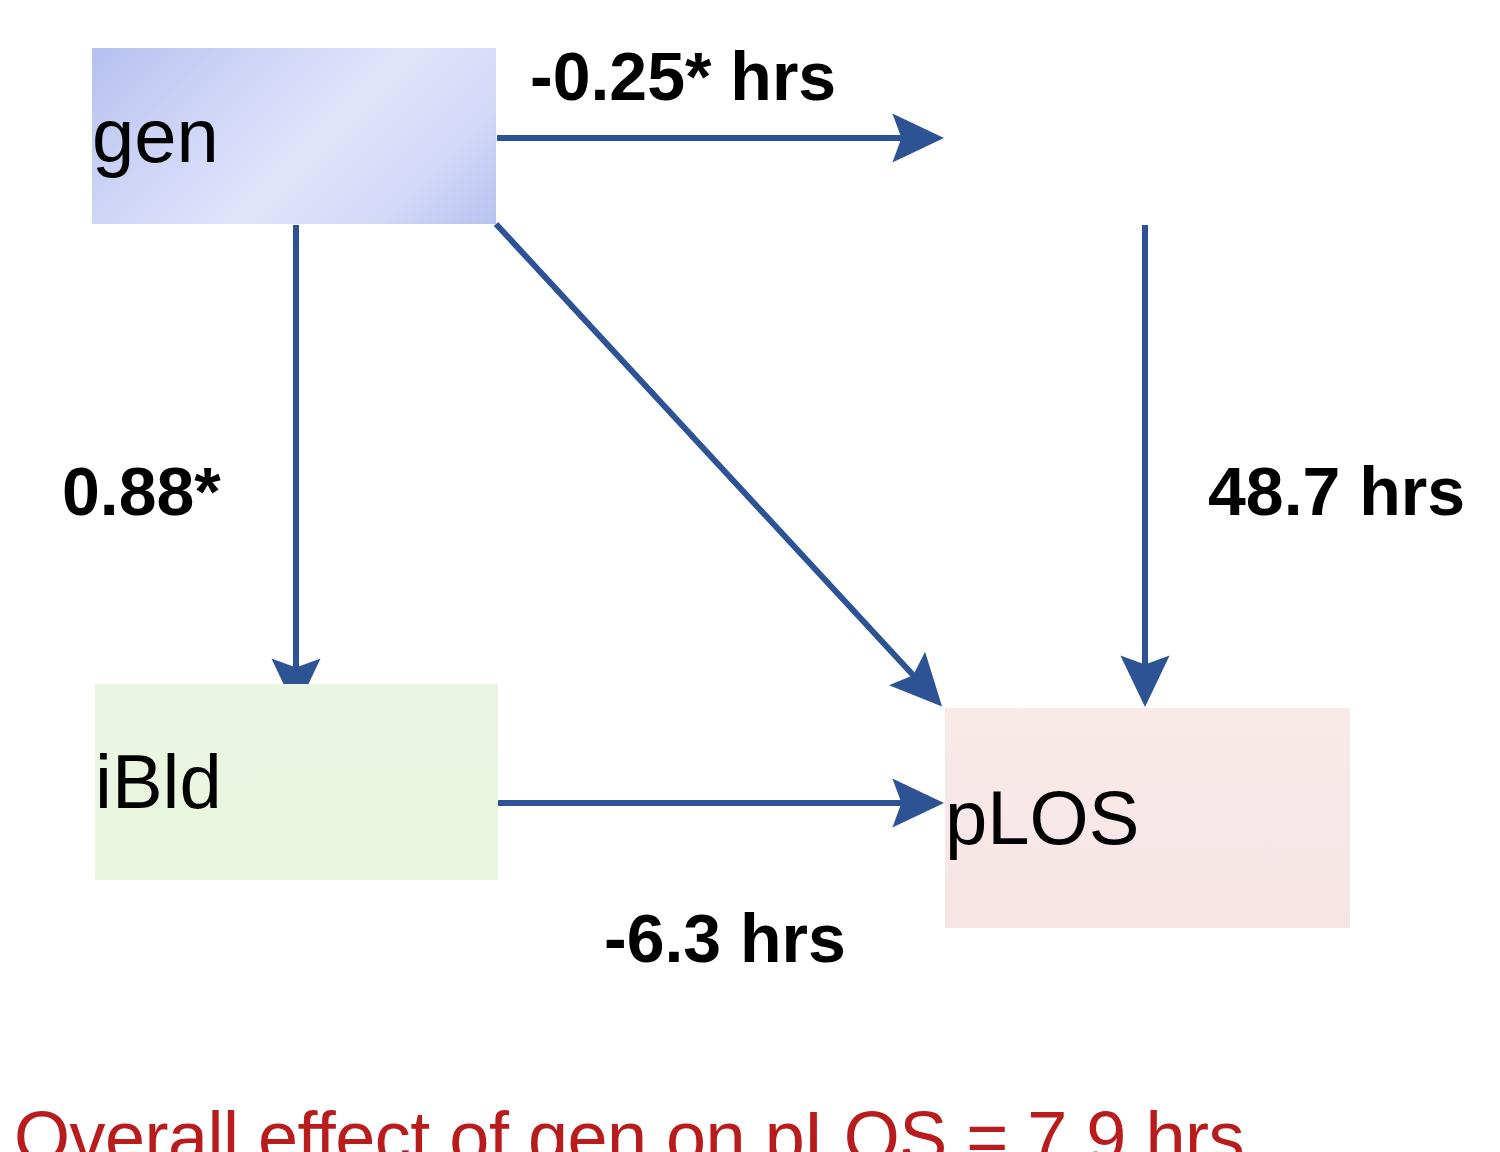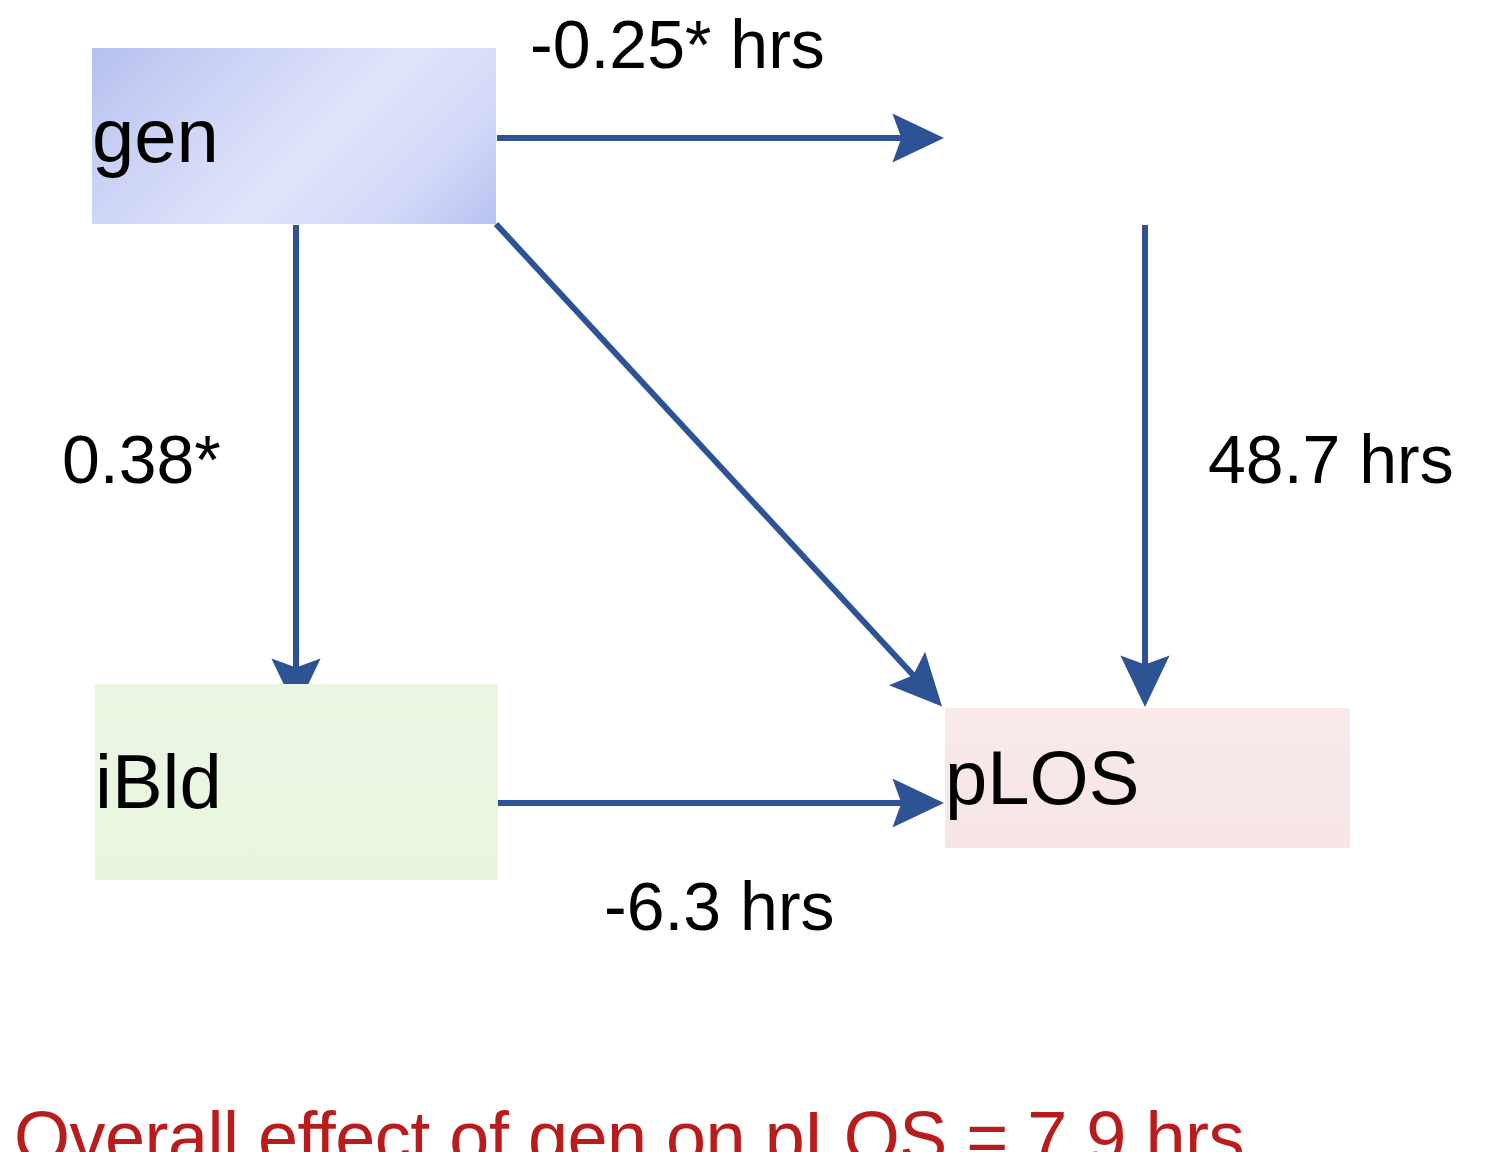--- a/index.html
+++ b/index.html
@@ -55,34 +55,35 @@
                 #f0f9e6 0%,
                 #dcf0c6 35%,
                 #c9eaa9 70%,
                 #c3e8a2 100%);
   }
   #node-ibld {
     left: 95px;  top: 684px; width: 403px;  height: 196px;
     background: linear-gradient(180deg, #eaf6e1 0%, #e8f5df 100%);
   }
   #node-plos {
-    left: 945px; top: 708px; width: 405px;  height: 140px;
+    left: 945px; top: 708px; width: 405px;  height: 220px;
     background: linear-gradient(180deg, #f9e9e9 0%, #f7e5e6 100%);
   }
 
   
   .edge-label {
     position: absolute;
     font-family: "Liberation Sans", sans-serif;
-    font-weight: 400;
+    font-weight: 700;
     font-size: 68px;
     line-height: 1;
     color: #000000;
     white-space: nowrap;
     z-index: 4;
+    margin-top: 32px;
   }
   #label-gen-ortm  { left: 530px;  top: 10px;  }
   #label-gen-ibld  { left: 62px;   top: 425px; }
   #label-gen-plos  { left: 718px;  top: 372px; }
   #label-ortm-plos { left: 1208px; top: 425px; }
   #label-ibld-plos { left: 604px;  top: 872px; }
 
   
   #caption {
     position: absolute;
@@ -149,21 +150,21 @@
   <div class="node" id="node-ibld">
     <span class="node-label">iBld</span>
   </div>
 
   <div class="node" id="node-plos">
     <span class="node-label">pLOS</span>
   </div>
 
   <div class="edge-label" id="label-gen-ortm">-0.25* hrs</div>
 
-  <div class="edge-label" id="label-gen-ibld">0.38*</div>
+  <div class="edge-label" id="label-gen-ibld">0.88*</div>
 
 
   <div class="edge-label" id="label-ortm-plos">48.7 hrs</div>
 
   <div class="edge-label" id="label-ibld-plos">-6.3 hrs</div>
 
   <div id="caption">Overall effect of gen on pLOS = 7.9 hrs</div>
 
 </div>
 

